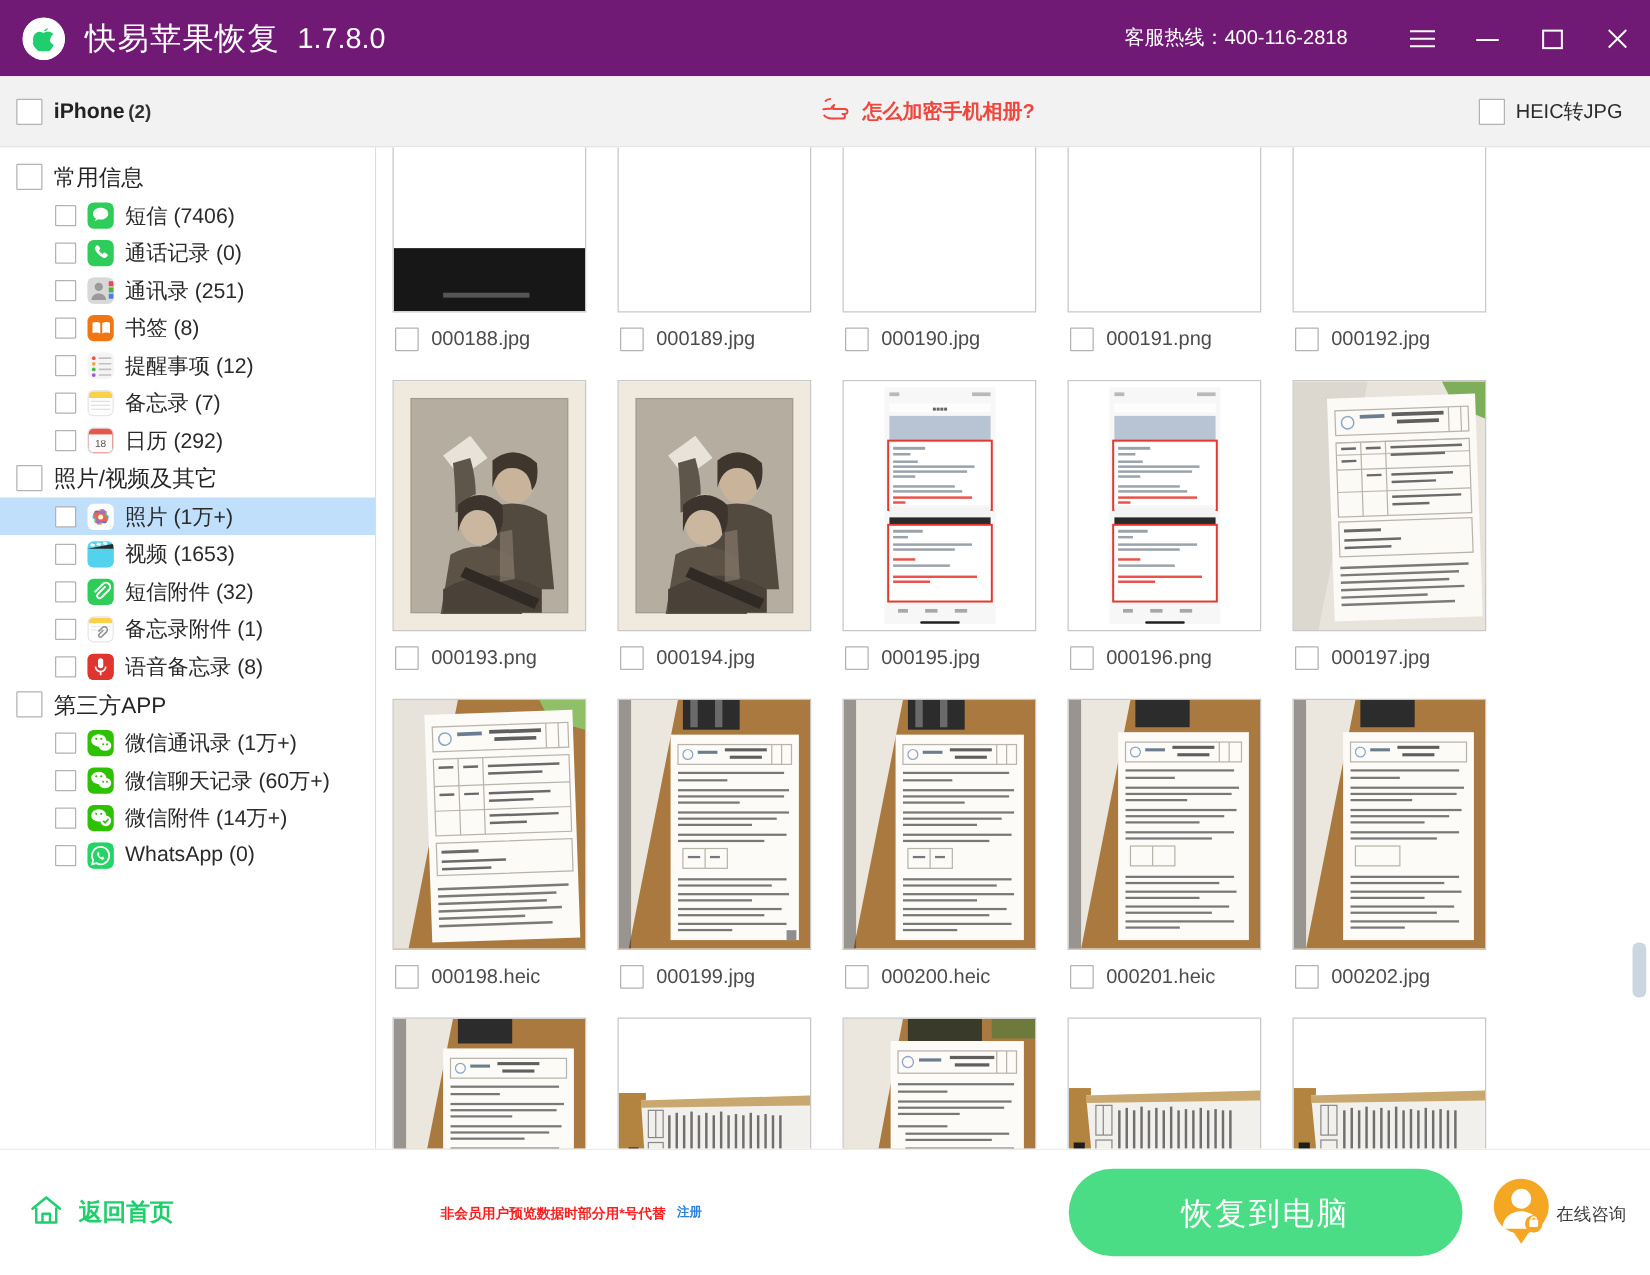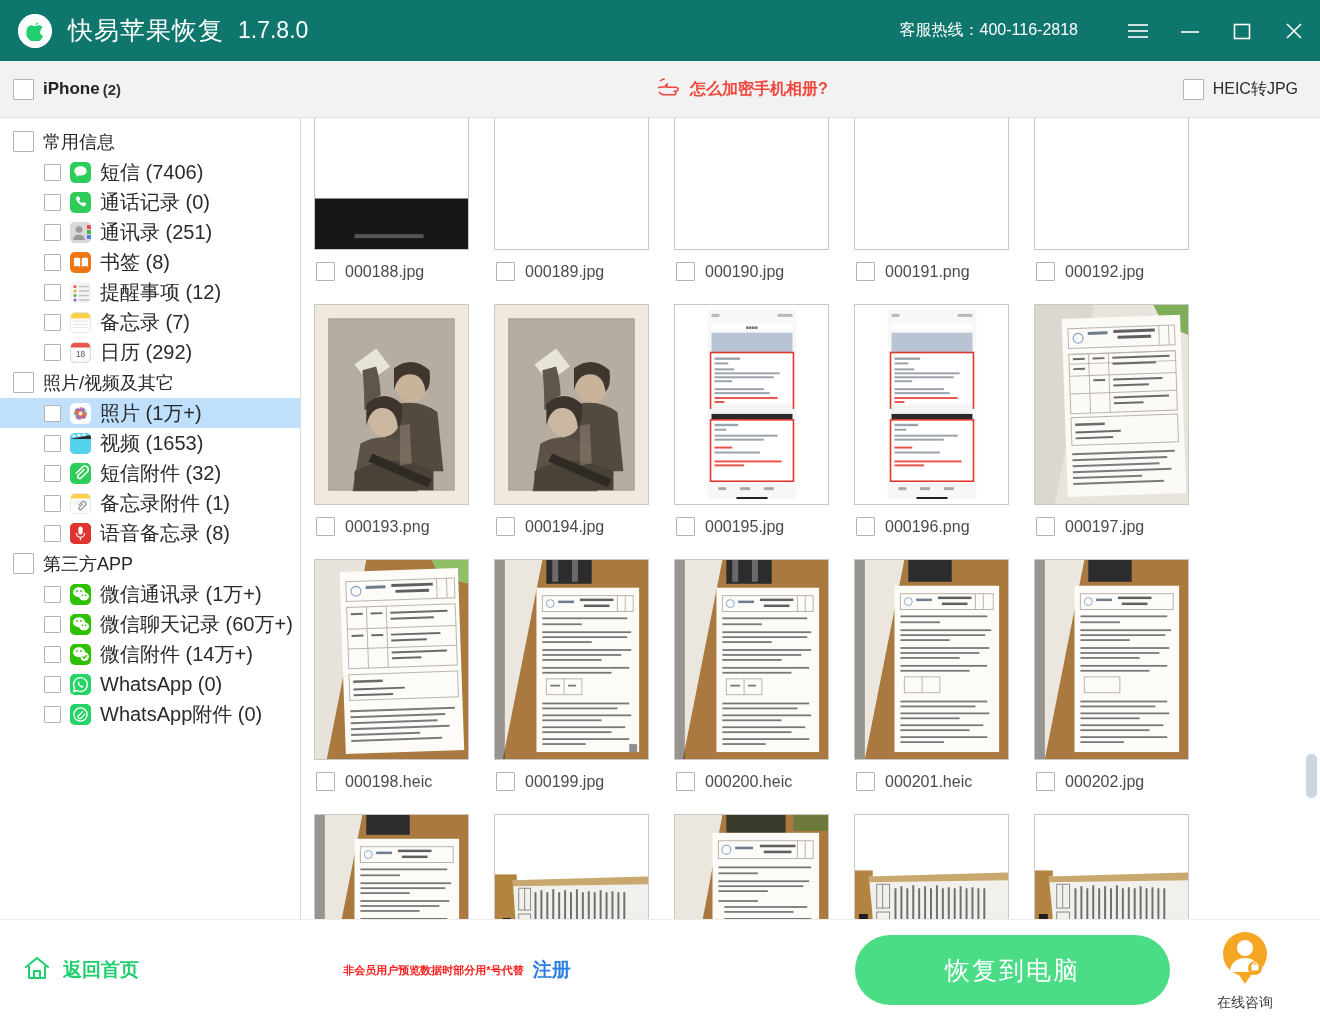--- a/index.html
+++ b/index.html
@@ -12,21 +12,21 @@
   .app {
     width: 1320px; height: 1020px;
     display: flex; flex-direction: column;
     position: relative;
     background: #fff;
   }
 
   
   .titlebar {
     height: 61px; min-height: 61px;
-    background: #0f766e;
+    background: #701a75;
     display: flex; align-items: center;
     padding: 0 0 0 18px;
     position: relative;
   }
   .logo {
     width: 34px; height: 34px;
     border-radius: 50%;
     background: #ffffff;
     display: flex; align-items: center; justify-content: center;
     margin-right: 16px;
@@ -157,21 +157,21 @@
   .item .ico {
     width: 21px; height: 21px;
     margin-left: 9px;
     border-radius: 5px;
     flex: none;
     position: relative;
     overflow: hidden;
     display:flex; align-items:center; justify-content:center;
   }
   .item .lbl {
-    font-size: 20px;
+    font-size: 17px;
     color: #2a2a2a;
     margin-left: 9px;
     white-space: nowrap;
   }
 
   
   .ic-sms    { background:#2ecc58; }
   .ic-call   { background:#2ecc58; }
   .ic-contact{ background:#d4d4d4; }
   .ic-book   { background:#f07513; }
@@ -254,34 +254,34 @@
   }
   .home-text {
     color: #1fce6d; font-size: 19px; font-weight: bold; margin-left: 11px;
   }
   .foot-mid {
     flex: 1 1 auto;
     display: flex; align-items: center; justify-content: center;
     margin-left: -80px;
   }
   .notice { color: #fb2020; font-size: 11px; font-weight: bold; white-space: nowrap; }
-  .reg-link { color: #2a7fe0; font-size: 19px; font-weight: bold; margin-left: 9px; cursor: pointer; }
+  .reg-link { color: #2a7fe0; font-size: 10px; font-weight: bold; margin-left: 9px; cursor: pointer; }
   .recover-btn {
     width: 315px; height: 70px;
     background: #4bdd86;
     border-radius: 35px;
     display: flex; align-items: center; justify-content: center;
     color: #ffffff; font-size: 25px; letter-spacing: 2px;
     cursor: pointer;
     flex: none;
     margin-right: 0;
   }
   .consult {
     width: 150px; flex: none;
-    display: flex; flex-direction: column; align-items: center; justify-content: center;
+    display: flex; flex-direction: row; align-items: center; justify-content: center;
     cursor: pointer;
   }
   .consult-text { font-size: 14px; color: #3b3b3b; margin-top: 4px; }
 </style>
 </head>
 <body>
 
 <div class="app">
 
   <div class="titlebar">
@@ -568,31 +568,20 @@
       <div class="item">
         <span class="cb sm"></span>
         <span class="ico ic-whatsapp">
           <svg width="21" height="21" viewBox="0 0 21 21" aria-hidden="true">
             <rect width="21" height="21" rx="5" fill="#25d366"></rect>
             <path d="M10.5 3.6a6.9 6.9 0 0 0-5.9 10.5L3.7 17.4l3.4-.9a6.9 6.9 0 1 0 3.4-12.9z" fill="none" stroke="#fff" stroke-width="1.4"></path>
             <path d="M8.2 7.6c.3-.1.6 0 .8.3l.6 1c.1.3.1.6-.1.8l-.4.4c.4.8 1 1.4 1.8 1.8l.4-.4c.2-.2.5-.3.8-.1l1 .6c.3.2.4.6.2.9l-.4.5c-.3.4-.8.5-1.2.3-1.7-.7-3.3-2.3-4-4-.2-.4-.1-.9.2-1.2z" fill="#fff"></path>
           </svg>
         </span>
         <span class="lbl">WhatsApp (0)</span>
-      </div>
-      <div class="item">
-        <span class="cb sm"></span>
-        <span class="ico ic-whatsapp">
-          <svg width="21" height="21" viewBox="0 0 21 21" aria-hidden="true">
-            <rect width="21" height="21" rx="5" fill="#25d366"></rect>
-            <circle cx="10.5" cy="10.5" r="6.6" fill="none" stroke="#fff" stroke-width="1.3"></circle>
-            <path d="M12.6 7.6 L8.8 11.4a1.8 1.8 0 1 0 2.5 2.5l3.4-3.4" fill="none" stroke="#fff" stroke-width="1.3" stroke-linecap="round"></path>
-          </svg>
-        </span>
-        <span class="lbl">WhatsApp附件 (0)</span>
       </div>
     </div>
 
     <div class="content">
       <div class="grid">
 
         <div class="cell">
           <div class="thumb">
             <svg viewBox="0 0 155 201" preserveAspectRatio="none" aria-hidden="true">
                 <rect width="155" height="201" fill="#ffffff"></rect>

